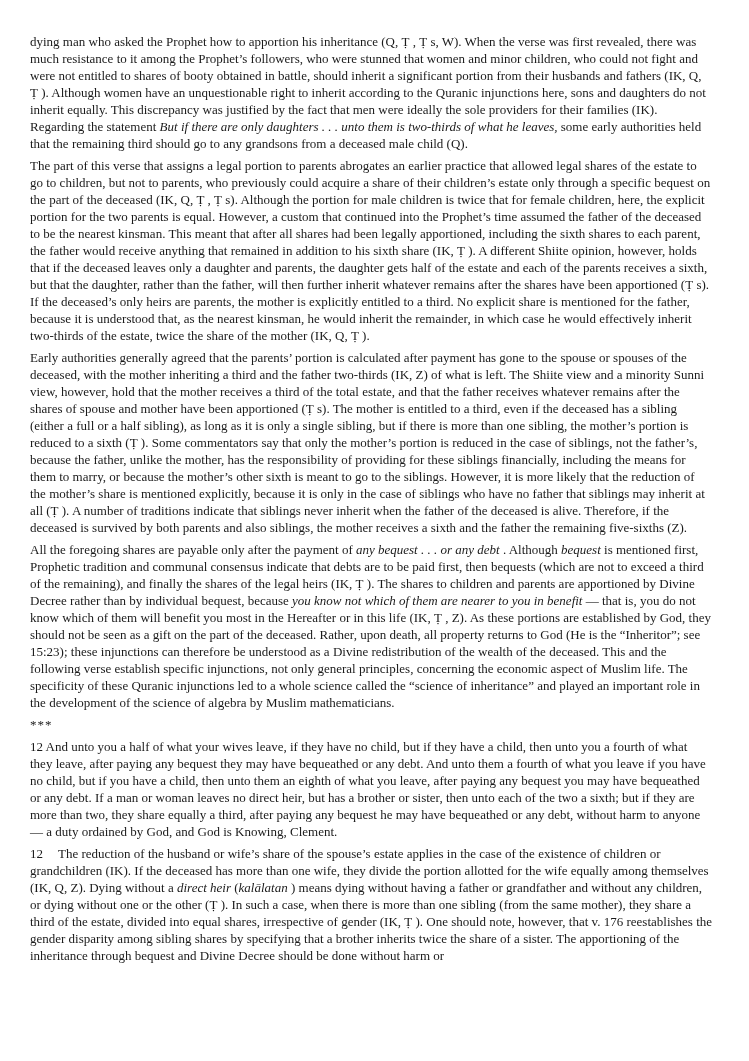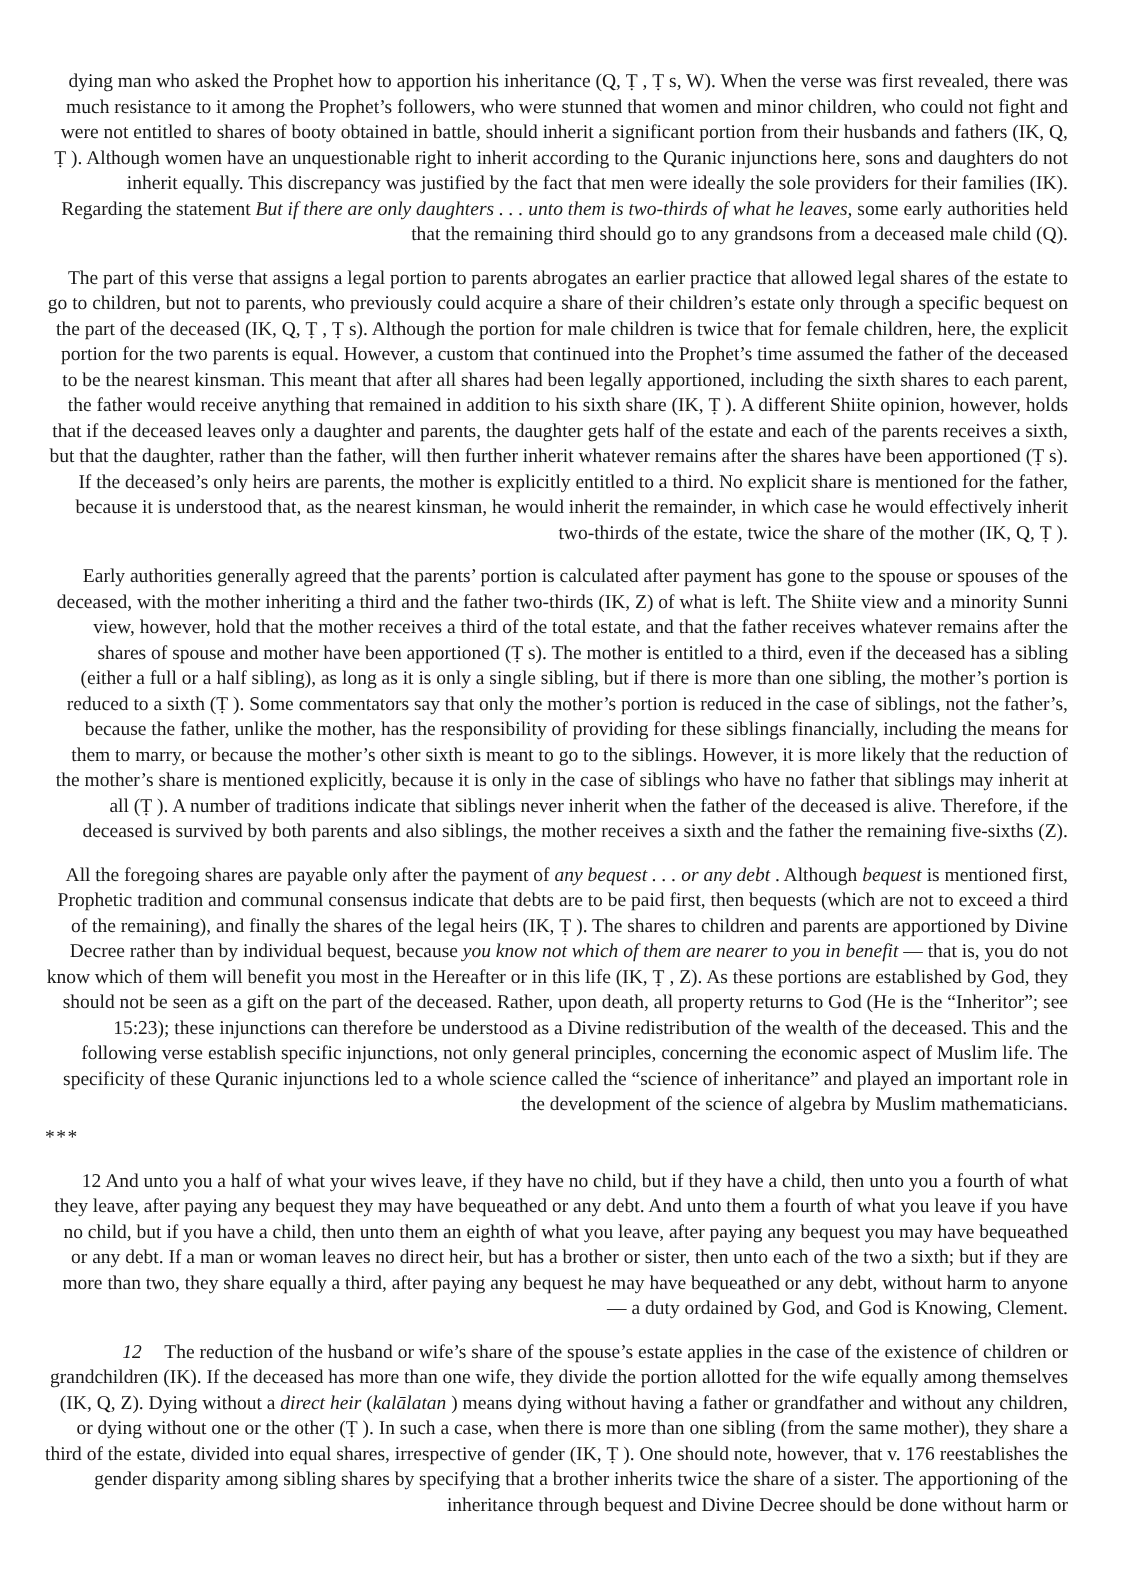--- a/index.html
+++ b/index.html
@@ -17,35 +17,33 @@
     width: 749px;
     height: 1061px;
     padding: 33px 37px 0 30px;
     font-family: "Liberation Serif", "DejaVu Serif", serif;
     font-size: 13px;
     line-height: 17px;
     color: #1a1a1a;
     text-align: left;
   }
   .para {
-    margin: 12px 0 5px 0;
+    margin: 0 0 5px 0;
     padding: 0;
-    text-align: right;
   }
   .separator {
     margin: 0 0 5px 0;
     letter-spacing: 1px;
   }
   em {
     font-style: italic;
   }
   .versenum {
     display: inline-block;
     margin-right: 15px;
-    font-style: italic;
   }
 </style>
 </head>
 <body>
 
 <main class="page" style="background: rgb(255, 255, 255); color: rgb(26, 26, 26);">
     <p class="para"><span>dying man who asked the Prophet how to apportion his inheritance (Q, Ṭ , Ṭ s, W). When the verse was first revealed, there was much resistance to it among the Prophet’s followers, who were stunned that women and minor children, who could not fight and were not entitled to shares of booty obtained in battle, should inherit a significant portion from their husbands and fathers (IK, Q, Ṭ ). Although women have an unquestionable right to inherit according to the Quranic injunctions here, sons and daughters do not inherit equally. This discrepancy was justified by the fact that men were ideally the sole providers for their families (IK). Regarding the statement </span><em>But if there are only daughters . . . unto them is two-thirds of what he leaves,</em><span> some early authorities held that the remaining third should go to any grandsons from a deceased male child (Q).</span></p>
     <p class="para"><span>The part of this verse that assigns a legal portion to parents abrogates an earlier practice that allowed legal shares of the estate to go to children, but not to parents, who previously could acquire a share of their children’s estate only through a specific bequest on the part of the deceased (IK, Q, Ṭ , Ṭ s). Although the portion for male children is twice that for female children, here, the explicit portion for the two parents is equal. However, a custom that continued into the Prophet’s time assumed the father of the deceased to be the nearest kinsman. This meant that after all shares had been legally apportioned, including the sixth shares to each parent, the father would receive anything that remained in addition to his sixth share (IK, Ṭ ). A different Shiite opinion, however, holds that if the deceased leaves only a daughter and parents, the daughter gets half of the estate and each of the parents receives a sixth, but that the daughter, rather than the father, will then further inherit whatever remains after the shares have been apportioned (Ṭ s). If the deceased’s only heirs are parents, the mother is explicitly entitled to a third. No explicit share is mentioned for the father, because it is understood that, as the nearest kinsman, he would inherit the remainder, in which case he would effectively inherit two-thirds of the estate, twice the share of the mother (IK, Q, Ṭ ).</span></p>
     <p class="para"><span>Early authorities generally agreed that the parents’ portion is calculated after payment has gone to the spouse or spouses of the deceased, with the mother inheriting a third and the father two-thirds (IK, Z) of what is left. The Shiite view and a minority Sunni view, however, hold that the mother receives a third of the total estate, and that the father receives whatever remains after the shares of spouse and mother have been apportioned (Ṭ s). The mother is entitled to a third, even if the deceased has a sibling (either a full or a half sibling), as long as it is only a single sibling, but if there is more than one sibling, the mother’s portion is reduced to a sixth (Ṭ ). Some commentators say that only the mother’s portion is reduced in the case of siblings, not the father’s, because the father, unlike the mother, has the responsibility of providing for these siblings financially, including the means for them to marry, or because the mother’s other sixth is meant to go to the siblings. However, it is more likely that the reduction of the mother’s share is mentioned explicitly, because it is only in the case of siblings who have no father that siblings may inherit at all (Ṭ ). A number of traditions indicate that siblings never inherit when the father of the deceased is alive. Therefore, if the deceased is survived by both parents and also siblings, the mother receives a sixth and the father the remaining five-sixths (Z).</span></p>
     <p class="para"><span>All the foregoing shares are payable only after the payment of </span><em>any bequest . . . or any debt</em><span> . Although </span><em>bequest</em><span> is mentioned first, Prophetic tradition and communal consensus indicate that debts are to be paid first, then bequests (which are not to exceed a third of the remaining), and finally the shares of the legal heirs (IK, Ṭ ). The shares to children and parents are apportioned by Divine Decree rather than by individual bequest, because </span><em>you know not which of them are nearer to you in benefit</em><span> — that is, you do not know which of them will benefit you most in the Hereafter or in this life (IK, Ṭ , Z). As these portions are established by God, they should not be seen as a gift on the part of the deceased. Rather, upon death, all property returns to God (He is the “Inheritor”; see 15:23); these injunctions can therefore be understood as a Divine redistribution of the wealth of the deceased. This and the following verse establish specific injunctions, not only general principles, concerning the economic aspect of Muslim life. The specificity of these Quranic injunctions led to a whole science called the “science of inheritance” and played an important role in the development of the science of algebra by Muslim mathematicians.</span></p>

